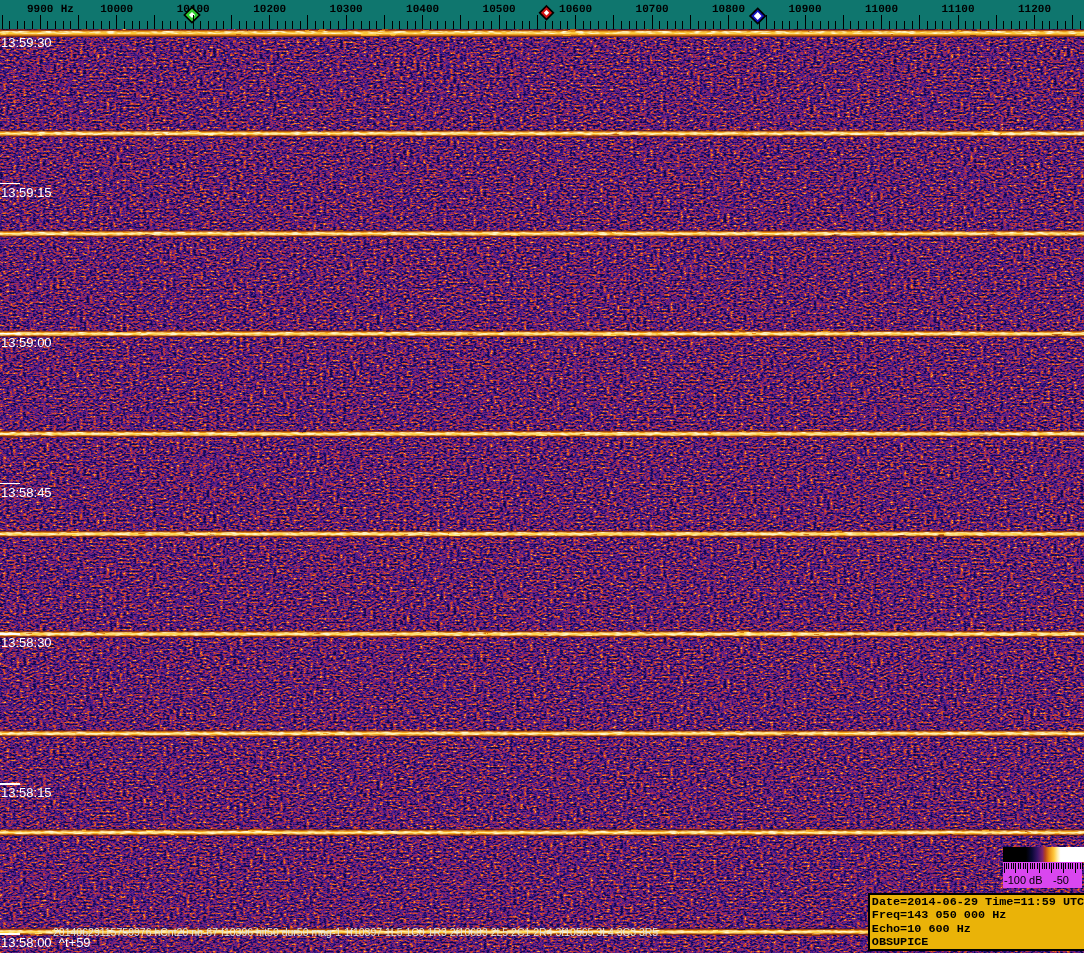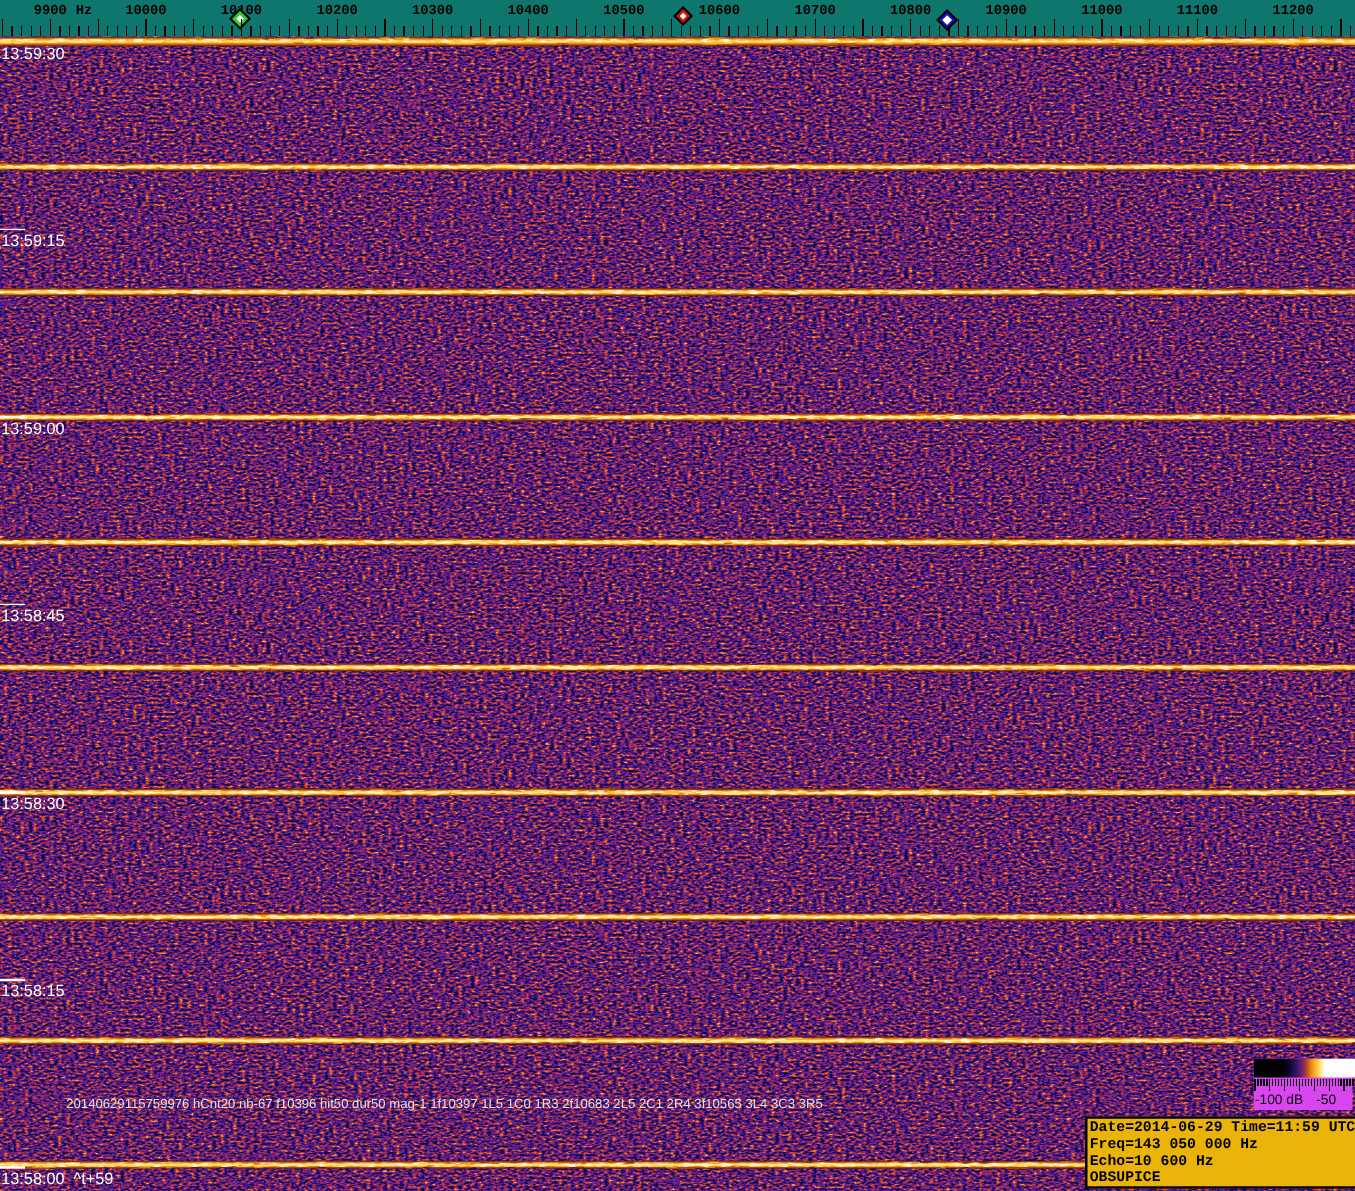--- a/index.html
+++ b/index.html
@@ -1,21 +1,21 @@
 <!DOCTYPE html>
 <html><head><meta charset="utf-8"><style>
 *{margin:0;padding:0;box-sizing:border-box}
 html,body{width:1084px;height:953px;overflow:hidden;background:#fff;
  font-family:"Liberation Sans",sans-serif;position:relative}
 #hdr{position:absolute;left:0;top:0;width:1084px;height:29px;background:#0f766e}
 #hdr svg text{font-family:"Liberation Mono",monospace;font-weight:bold;font-size:11px;fill:#000}
 #wf{position:absolute;left:0;top:29px;width:1084px;height:924px}
 .ttick{position:absolute;left:0;width:20px;height:1.6px;background:#fff;z-index:5}
 .tlab{position:absolute;left:1px;font-size:13px;color:#fff;z-index:5}
-#anno{position:absolute;left:53px;top:877px;font-size:10.5px;color:#e0e0e0;z-index:5}
+#anno{position:absolute;left:53px;top:926px;font-size:10.5px;color:#e0e0e0;z-index:5}
 #cscale{position:absolute;left:1003px;top:847.3px;width:79px;height:40.7px;background:#d946ef;z-index:6}
 #cbar{position:absolute;left:0;top:0;width:95.5px;height:15.2px;
  background:linear-gradient(to right,#000 0%,#000 24%,#0a0834 30%,#3a1468 36%,#7c2470 41%,#b8431c 44%,#e88c14 48%,#ffc83c 53%,#fff0b0 57%,#fff 60%,#fff 100%)}
 #clab{position:absolute;left:0;top:26.5px;width:95.5px;font-size:11px;color:#000}
 #ibox{position:absolute;left:868.3px;top:892.9px;width:215.7px;height:58.1px;background:#eab308;
  border:2px solid #000;border-right:none;z-index:6;
  font-family:"Liberation Mono",monospace;font-weight:bold;font-size:11.8px;color:#000;
  padding:1px 0 0 1.5px;line-height:13.5px;white-space:pre}
 </style></head>
 <body>

